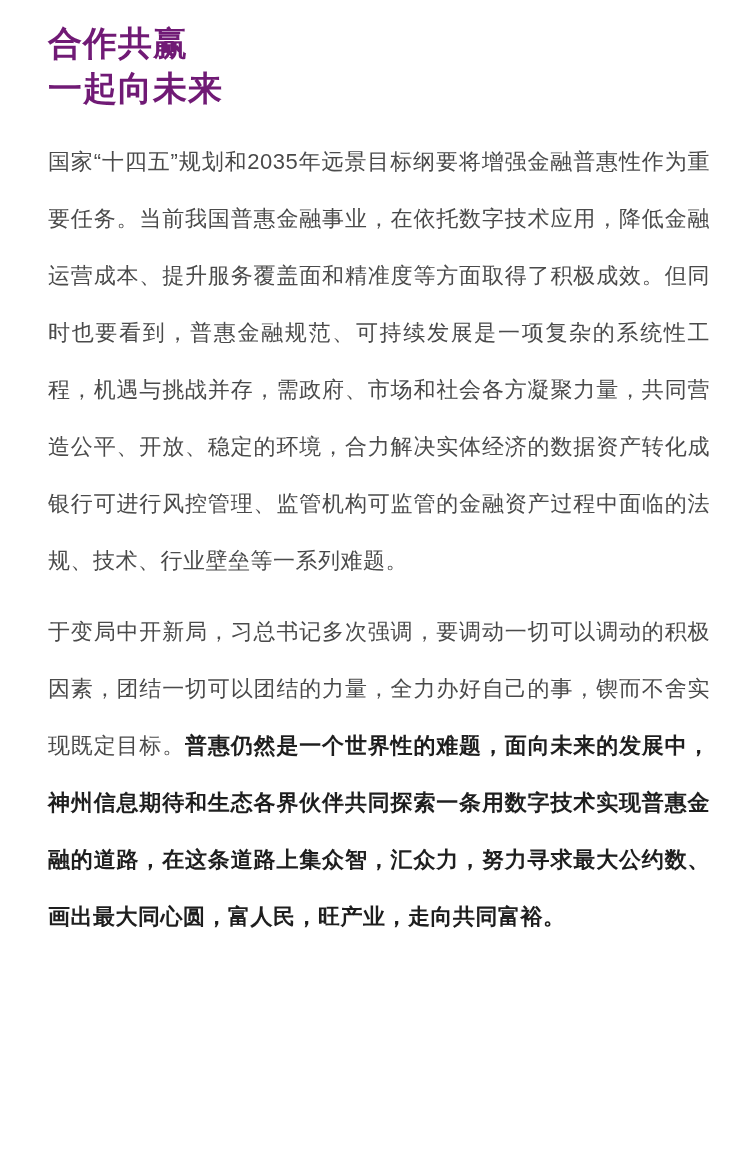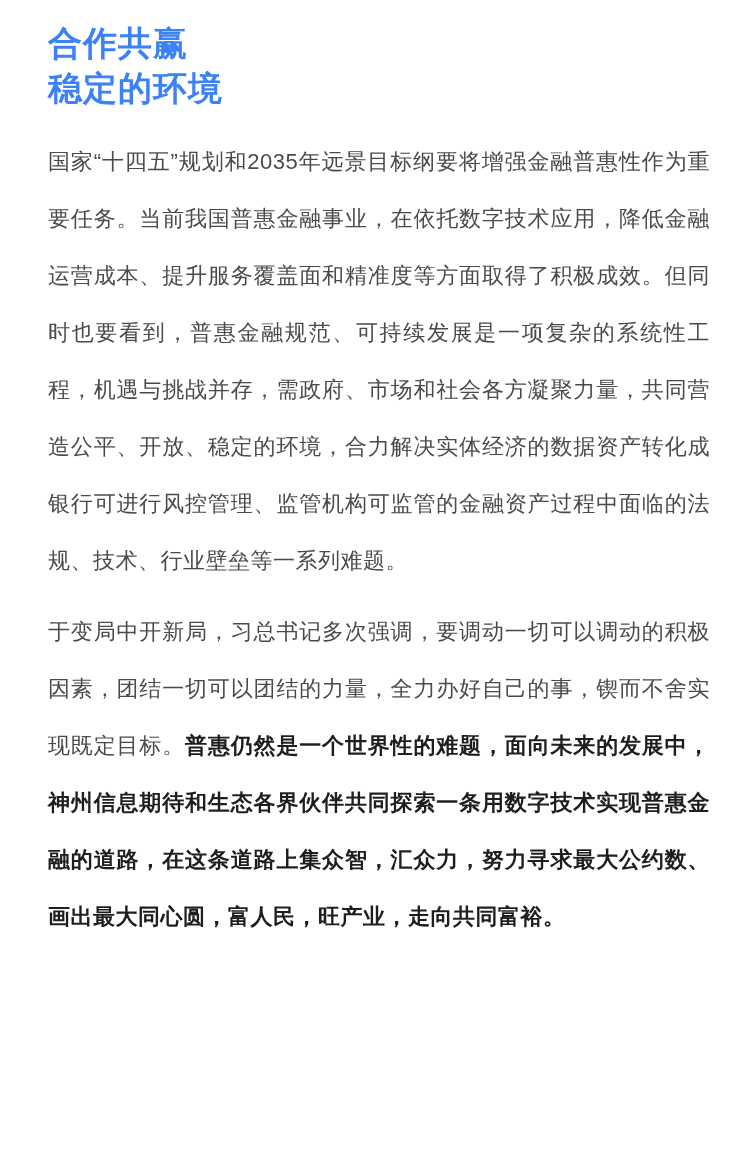--- a/index.html
+++ b/index.html
@@ -10,21 +10,21 @@
     width: 750px;
     height: 1162px;
     background: #ffffff;
     font-family: "Liberation Sans", sans-serif;
     overflow: hidden;
   }
   .article {
     padding: 21px 40px 0 48px;
   }
   .title {
-    color: #3b82f6;
+    color: #701a75;
     font-size: 34px;
     line-height: 45px;
     font-weight: 800;
     letter-spacing: 1px;
     margin: 0 0 22px 0;
   }
   .para {
     font-size: 22px;
     line-height: 57px;
     letter-spacing: 0.5px;
@@ -36,17 +36,17 @@
     color: #1e1e1e;
     font-weight: 700;
   }
 </style>
 </head>
 <body>
 
 <div class="article">
   <h1 class="title">
     <span>合作共赢</span><br>
-    <span>稳定的环境</span>
+    <span>一起向未来</span>
   </h1>
   <p class="para">国家“十四五”规划和2035年远景目标纲要将增强金融普惠性作为重要任务。当前我国普惠金融事业，在依托数字技术应用，降低金融运营成本、提升服务覆盖面和精准度等方面取得了积极成效。但同时也要看到，普惠金融规范、可持续发展是一项复杂的系统性工程，机遇与挑战并存，需政府、市场和社会各方凝聚力量，共同营造公平、开放、稳定的环境，合力解决实体经济的数据资产转化成银行可进行风控管理、监管机构可监管的金融资产过程中面临的法规、技术、行业壁垒等一系列难题。</p>
   <p class="para"><span>于变局中开新局，习总书记多次强调，要调动一切可以调动的积极因素，团结一切可以团结的力量，全力办好自己的事，锲而不舍实现既定目标。</span><strong>普惠仍然是一个世界性的难题，面向未来的发展中，神州信息期待和生态各界伙伴共同探索一条用数字技术实现普惠金融的道路，在这条道路上集众智，汇众力，努力寻求最大公约数、画出最大同心圆，富人民，旺产业，走向共同富裕。</strong></p>
 </div>
 
 </body></html>

